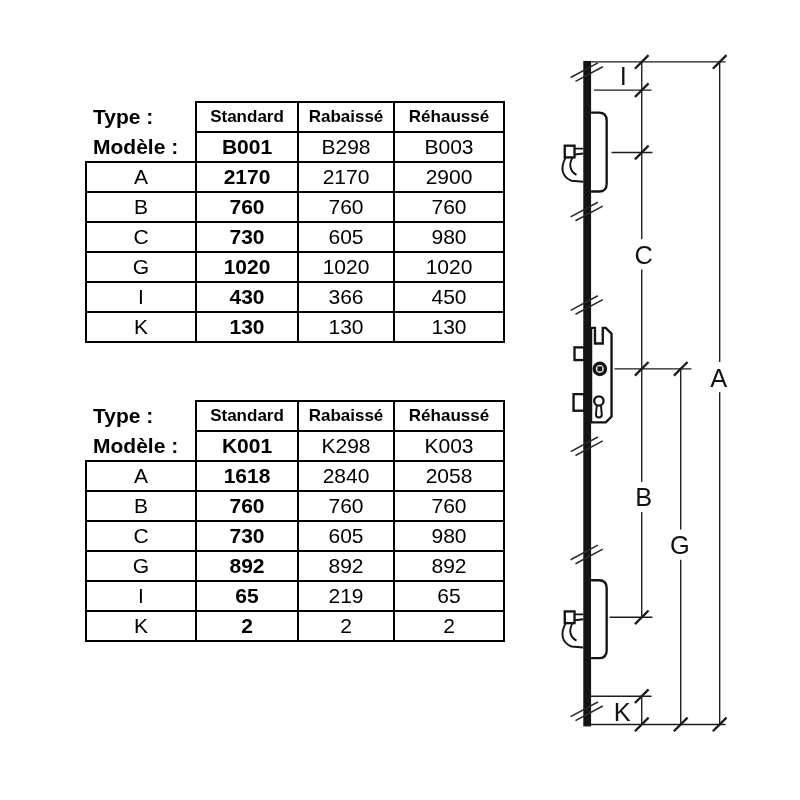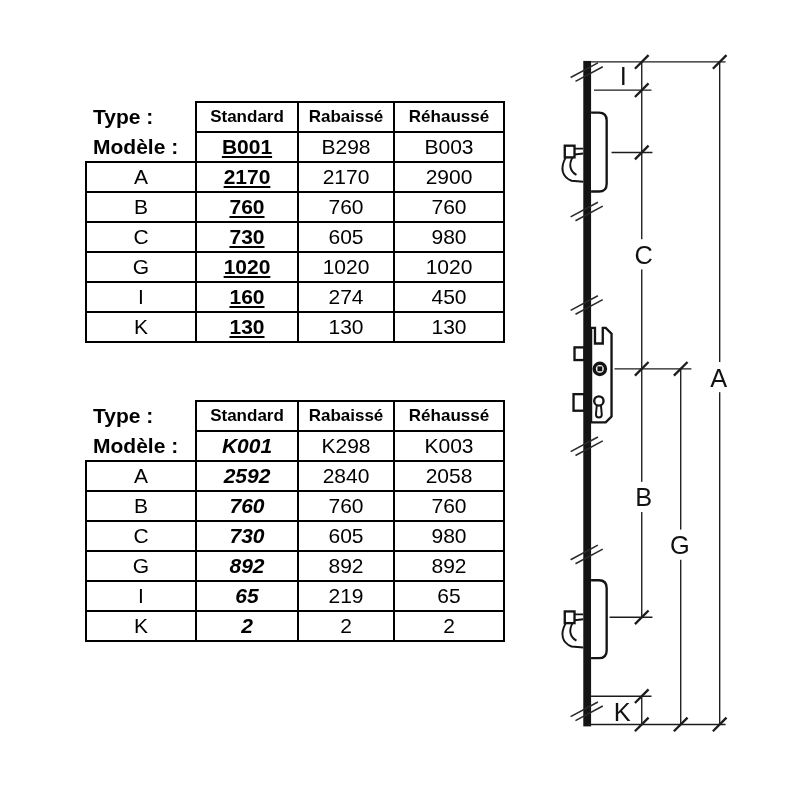--- a/index.html
+++ b/index.html
@@ -3,22 +3,22 @@
 <meta charset="utf-8">
 <style>
   html,body{margin:0;padding:0;background:#ffffff;}
   #canvas{position:relative;width:800px;height:800px;background:#ffffff;overflow:hidden;
           font-family:"Liberation Sans",sans-serif;color:#000;}
   table.spec{position:absolute;left:85px;border-collapse:collapse;table-layout:fixed;}
   table.spec td{border:2px solid #000;height:28px;padding:0;text-align:center;
                 font-size:21px;line-height:28px;white-space:nowrap;overflow:hidden;}
   table.spec td.plain{border:none;text-align:left;padding-left:7px;font-weight:bold;}
   table.spec td.hdr{font-weight:bold;font-size:17px;}
-  table.spec td.b{font-weight:bold;text-decoration:underline;}
-  table.spec td.bi{font-weight:bold;font-style:italic;}
+  table.spec td.b{font-weight:bold;}
+  table.spec td.bi{font-weight:bold;}
   #diagram{position:absolute;left:540px;top:20px;}
   #diagram .ln{stroke:#1c1c1c;stroke-width:1.4;fill:none;}
   #diagram .tick{stroke:#1c1c1c;stroke-width:2.4;fill:none;}
   #diagram .part{stroke:#141414;stroke-width:2.4;fill:#ffffff;}
   #diagram .thin{stroke:#141414;stroke-width:2;fill:none;}
   #diagram .brk{stroke:#2a2a2a;stroke-width:1.6;fill:none;}
   #diagram text{font-family:"Liberation Sans",sans-serif;font-size:26px;fill:#111;
                 text-anchor:middle;}
 </style>
 </head>
@@ -65,22 +65,22 @@
       <td>980</td>
     </tr>
     <tr>
       <td>G</td>
       <td class="b">1020</td>
       <td>1020</td>
       <td>1020</td>
     </tr>
     <tr>
       <td>I</td>
-      <td class="b">160</td>
-      <td>274</td>
+      <td class="b">430</td>
+      <td>366</td>
       <td>450</td>
     </tr>
     <tr>
       <td>K</td>
       <td class="b">130</td>
       <td>130</td>
       <td>130</td>
     </tr>
     </tbody>
   </table>
@@ -100,21 +100,21 @@
       <td class="hdr">Réhaussé</td>
     </tr>
     <tr>
       <td class="plain">Modèle :</td>
       <td class="bi">K001</td>
       <td>K298</td>
       <td>K003</td>
     </tr>
     <tr>
       <td>A</td>
-      <td class="bi">2592</td>
+      <td class="bi">1618</td>
       <td>2840</td>
       <td>2058</td>
     </tr>
     <tr>
       <td>B</td>
       <td class="bi">760</td>
       <td>760</td>
       <td>760</td>
     </tr>
     <tr>

